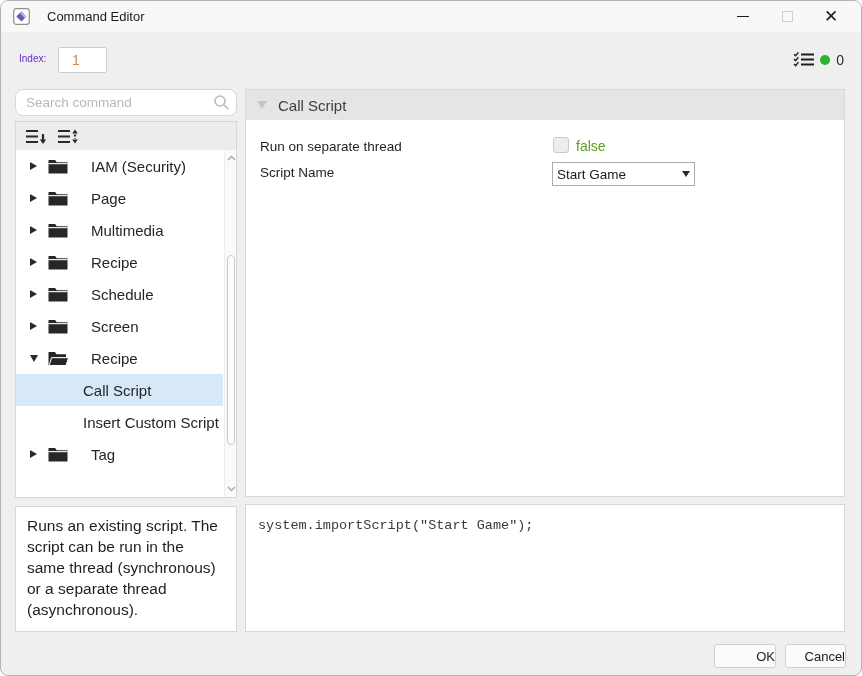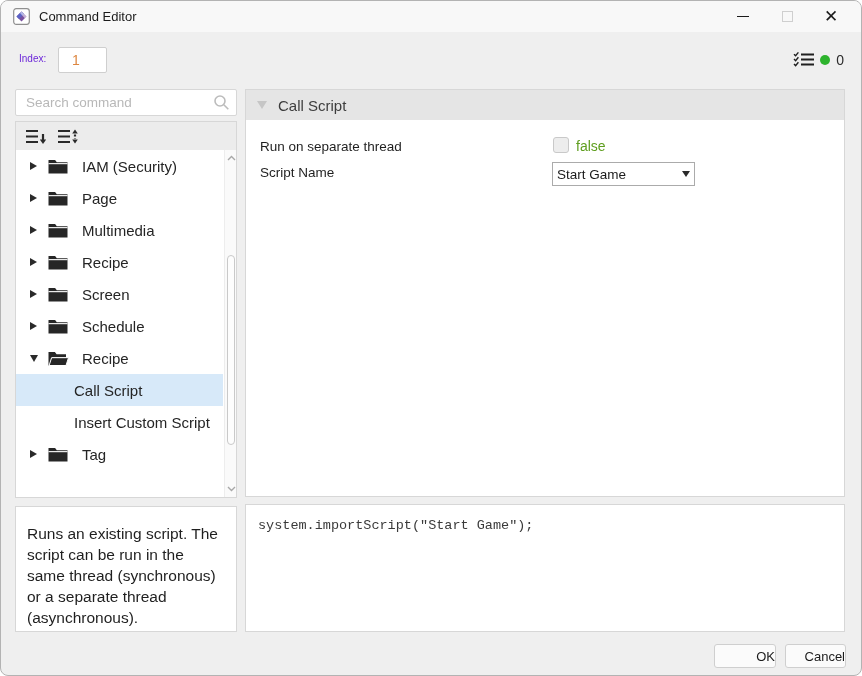--- a/index.html
+++ b/index.html
@@ -3,21 +3,21 @@
 <meta charset="utf-8">
 <style>
   * { margin:0; padding:0; box-sizing:border-box; }
   html,body { background:#ffffff; }
   body { width:862px; height:676px; position:relative; font-family:"Liberation Sans", sans-serif; color:#262626; }
 
   .window { position:absolute; left:0; top:0; width:862px; height:676px;
     background:#efefef; border:1px solid #b3b3b3; border-radius:8px; overflow:hidden; }
 
   
-  .titlebar { position:absolute; left:0; top:0; width:100%; height:31px; background:#f8f8f8; display:flex; align-items:center; }
+  .titlebar { position:absolute; left:0; top:0; width:100%; height:31px; background:#f8f8f8; display:flex; align-items:center;gap:8px; }
   .app-icon { width:17px; height:17px; margin-left:12px; display:inline-flex; }
   .win-title { margin-left:9px; font-size:13px; color:#1b1b1b; }
   .win-controls { position:absolute; right:8px; top:0; height:31px; display:flex; align-items:center; }
   .win-btn { width:44px; height:31px; display:flex; align-items:center; justify-content:center; cursor:default; }
   .min-glyph { display:block; width:12px; height:0; border-top:1.6px solid #1b1b1b; }
   .max-glyph { display:block; width:11px; height:11px; border:1.4px solid #cfcfcf; }
   .close-glyph { font-size:17px; line-height:1; color:#1b1b1b; font-weight:400; }
 
   
   .index-label { position:absolute; left:18px; top:52px; font-size:10px; color:#6d28d9; }
@@ -26,53 +26,53 @@
     font-size:14px; font-family:"Liberation Sans", sans-serif; padding-left:13px; outline:none; }
 
   
   .status-area { position:absolute; right:17px; top:50px; display:flex; align-items:center; gap:6px; }
   .checklist-ic { display:inline-flex; }
   .status-dot { width:10px; height:10px; border-radius:50%; background:#2db32d; display:inline-block; }
   .err-count { font-size:14px; color:#2b2b2b; }
 
   
   .search-wrap { position:absolute; left:14px; top:88px; width:222px; height:27px; }
-  .search-input { width:100%; height:100%; border:1px solid #d7d7d7; background:#fff; border-radius:2px;
+  .search-input { width:100%; height:100%; border:1px solid #d7d7d7; background:#fff; border-radius:8px;
     font-size:13.5px; font-family:"Liberation Sans", sans-serif; padding:0 28px 0 10px; color:#444; outline:none; }
   .search-input::placeholder { color:#b8b8b8; }
   .search-ic { position:absolute; right:7px; top:5px; }
 
   .tree-toolbar { position:absolute; left:14px; top:120px; width:222px; height:30px;
     background:#ececec; border:1px solid #d7d7d7; display:flex; align-items:center; gap:10px; padding-left:9px; }
   .tb-ic { display:inline-flex; cursor:default; }
 
   .tree { position:absolute; left:14px; top:149px; width:222px; height:348px;
     background:#fff; border:1px solid #d7d7d7; border-top:none; overflow:hidden; }
   .tree-row { height:32px; display:flex; align-items:center; width:calc(100% - 13px);
     font-size:15px; color:#252525; cursor:default; }
   .tree-row .tri { width:18px; margin-left:14px; display:flex; align-items:center; justify-content:flex-start; }
   .tri.right::before { content:""; display:block; width:0; height:0;
     border-left:7px solid #2a2a2a; border-top:4.5px solid transparent; border-bottom:4.5px solid transparent; }
   .tri.down::before { content:""; display:block; width:0; height:0;
     border-top:7px solid #2a2a2a; border-left:4.5px solid transparent; border-right:4.5px solid transparent; }
   .tree-row .folder { width:26px; display:flex; align-items:center; }
-  .tree-row .tlabel { margin-left:8px; }
+  .tree-row .tlabel { margin-left:17px; }
   .tree-row.child { padding-left:50px; }
   .tree-row.selected { background:#d7e9f9; }
 
   .vscrollbar { position:absolute; right:0; top:0; width:12px; height:100%;
     background:#fafafa; border-left:1px solid #ededed; }
   .chev { position:absolute; left:0; width:12px; height:12px; display:flex; align-items:center; justify-content:center; }
   .chev.up { top:2px; } .chev.down { bottom:2px; }
   .chev svg { display:block; }
   .sb-thumb { position:absolute; left:1.5px; top:105px; width:8px; height:190px;
     background:#fdfdfd; border:1px solid #c9c9c9; border-radius:5px; }
 
   .desc-box { position:absolute; left:14px; top:505px; width:222px; height:126px;
-    background:#fff; border:1px solid #d7d7d7; padding:16px 11px; font-size:15.5px; line-height:21px; color:#1f1f1f; }
+    background:#fff; border:1px solid #d7d7d7; padding:8px 11px; font-size:15.5px; line-height:21px; color:#1f1f1f; }
 
   
   .editor-panel { position:absolute; left:244px; top:88px; width:600px; height:408px;
     background:#fff; border:1px solid #d7d7d7; }
   .panel-header { position:absolute; left:0; top:0; width:100%; height:30px;
     background:#e5e5e5; display:flex; align-items:center; }
   .hdr-tri { width:0; height:0; border-top:8px solid #c6c6c6; border-left:5px solid transparent;
     border-right:5px solid transparent; margin-left:11px; }
   .hdr-title { margin-left:11px; font-size:15px; color:#3d3d3d; }
 
@@ -225,31 +225,31 @@
         <span class="tlabel">Recipe</span>
       </div>
       <div class="tree-row">
         <span class="tri right"></span>
         <span class="folder">
           <svg width="20" height="15" viewBox="0 0 20 15">
             <path fill="#262626" d="M0.5 1 h6.6 l1.7 2.2 h10.7 v11.3 h-19 z"></path>
             <rect x="0.5" y="4.1" width="19" height="1.1" fill="#ffffff"></rect>
           </svg>
         </span>
+        <span class="tlabel">Schedule</span>
+      </div>
+      <div class="tree-row">
+        <span class="tri right"></span>
+        <span class="folder">
+          <svg width="20" height="15" viewBox="0 0 20 15">
+            <path fill="#262626" d="M0.5 1 h6.6 l1.7 2.2 h10.7 v11.3 h-19 z"></path>
+            <rect x="0.5" y="4.1" width="19" height="1.1" fill="#ffffff"></rect>
+          </svg>
+        </span>
         <span class="tlabel">Screen</span>
-      </div>
-      <div class="tree-row">
-        <span class="tri right"></span>
-        <span class="folder">
-          <svg width="20" height="15" viewBox="0 0 20 15">
-            <path fill="#262626" d="M0.5 1 h6.6 l1.7 2.2 h10.7 v11.3 h-19 z"></path>
-            <rect x="0.5" y="4.1" width="19" height="1.1" fill="#ffffff"></rect>
-          </svg>
-        </span>
-        <span class="tlabel">Schedule</span>
       </div>
       <div class="tree-row">
         <span class="tri down"></span>
         <span class="folder">
           <svg width="21" height="15" viewBox="0 0 21 15">
             <path fill="#262626" d="M0.5 1 h6.4 l1.7 2.2 h9.4 v3 h-14 l-2.6 8.3 h-0.9 z"></path>
             <path fill="#262626" stroke="#ffffff" stroke-width="1" d="M3.6 6.7 h16.9 l-2.5 7.8 h-16.9 z"></path>
           </svg>
         </span>
         <span class="tlabel">Recipe</span>

